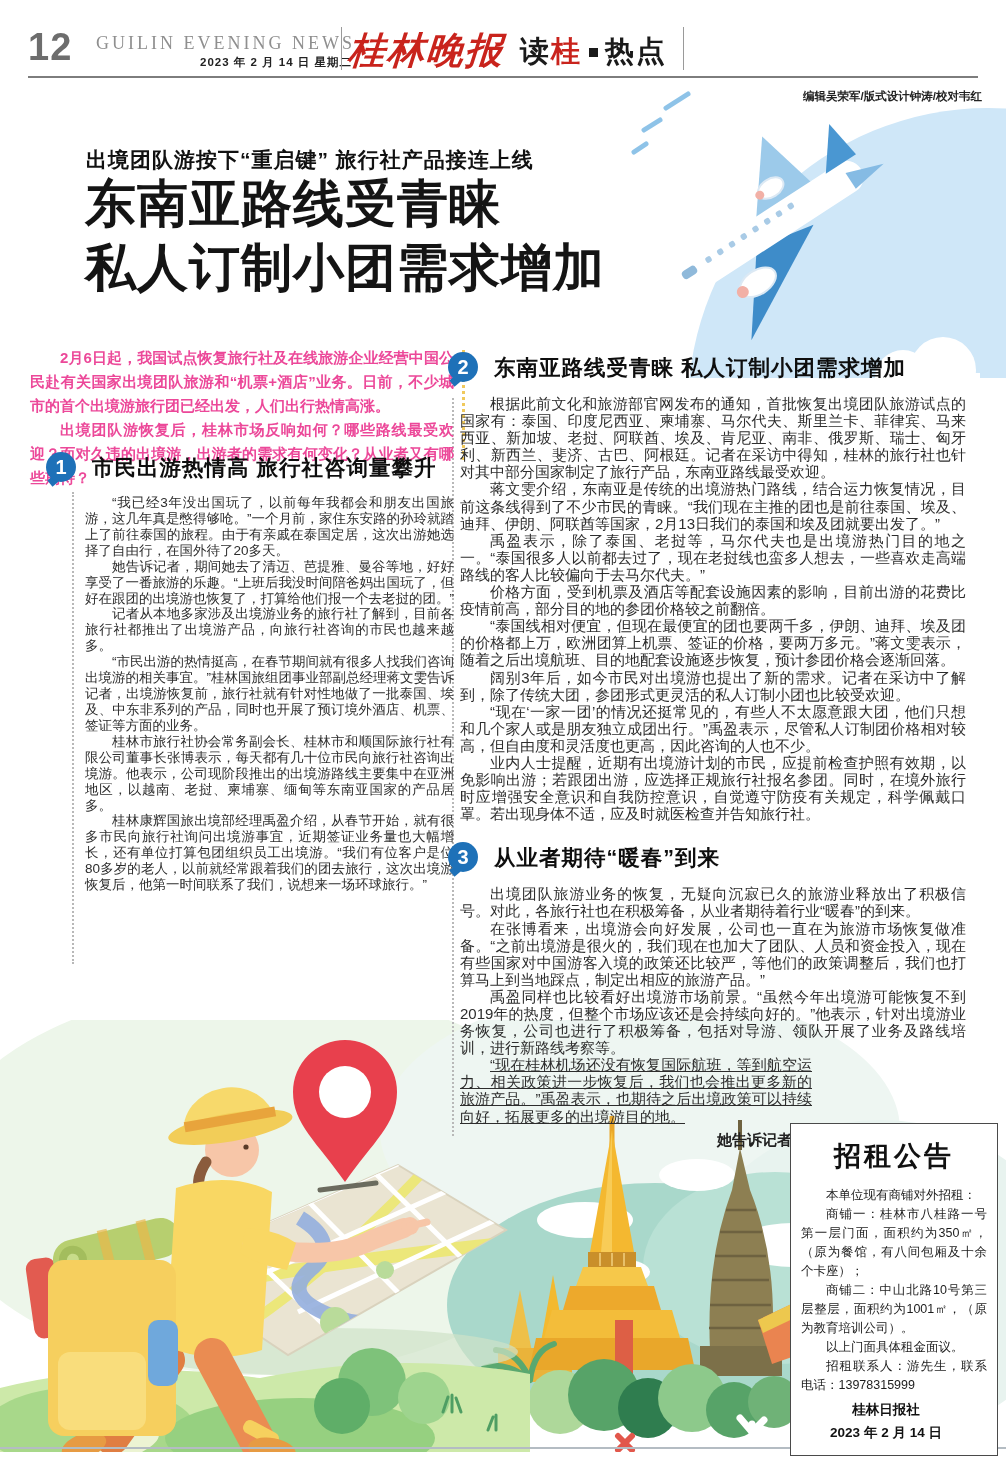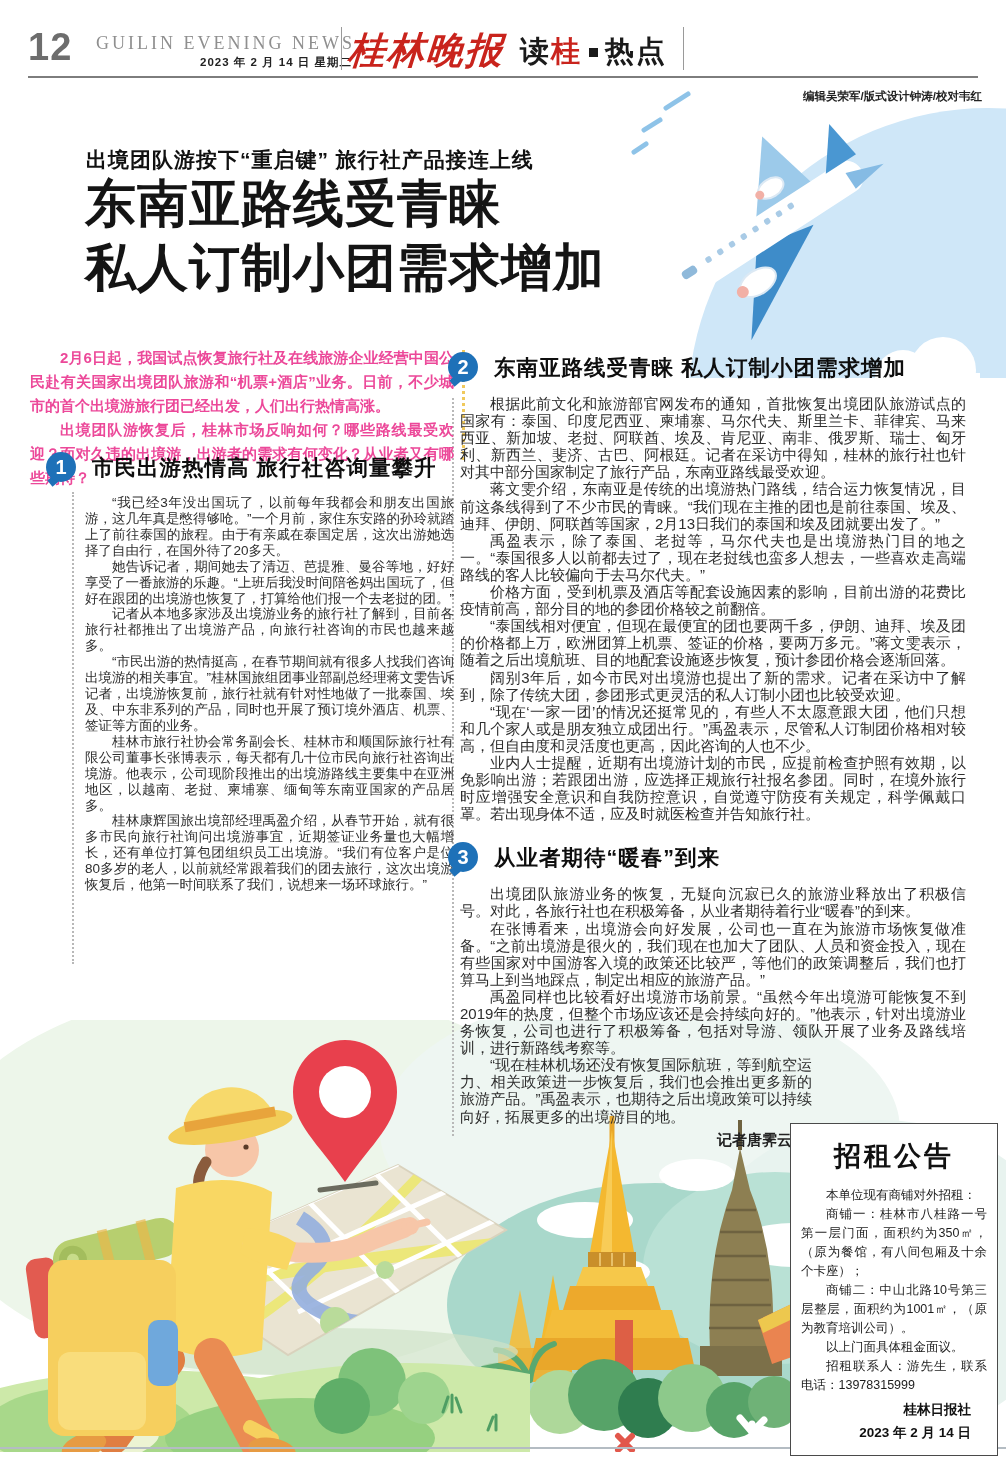--- a/index.html
+++ b/index.html
@@ -34,30 +34,30 @@
   .colR { position:absolute; left:448px; top:352px; width:518px; z-index:3; }
   .sec-head { display:flex; align-items:center; gap:16px; margin-bottom:13px; }
   .numc { position:relative; flex:0 0 30px; width:30px; height:30px; border-radius:50%; background:#1e71b8; color:#fff; font-size:20px; font-weight:bold; display:flex; align-items:center; justify-content:center; }
   .numc::after { content:""; position:absolute; left:3px; bottom:-3px; width:8px; height:8px; background:#1e71b8; transform:rotate(50deg); z-index:-1; }
   .sec-title { font-size:21.5px; font-weight:800; color:#0e0e0e; letter-spacing:1px; white-space:nowrap; }
   .colL .body { padding-left:39px; }
   .colL .body p { font-size:13.5px; line-height:1.18; color:#2d2d2d; text-indent:2em; text-align:justify; }
   .colR .body { padding-left:12px; }
   .colR .body p { font-size:15px; line-height:1.14; color:#2d2d2d; text-indent:2em; text-align:justify; }
   .colR .sec-head.third { margin-top:20px; }
-  .narrow { width:352px; }
+  .narrow { width:352px;text-decoration:underline; }
   .byline { width:340px; text-align:right; font-size:15px; font-weight:bold; color:#222; margin-top:6px; padding-right:8px; }
   .dotted-rule { position:absolute; border-left:2px dotted #b8b8b8; z-index:2; }
   .dr-left { left:72px; top:492px; height:472px; }
   .dr-right { left:452px; top:398px; height:738px; }
   
   .adbox { position:absolute; left:790px; top:1123px; width:208px; min-height:318px; background:#fff; border:1px solid #4a4a4a; z-index:6; padding:14px 10px 10px 10px; }
   .adbox .ad-title { text-align:center; font-size:27px; font-weight:900; color:#111; letter-spacing:3px; margin-bottom:12px; }
   .adbox p { font-size:12.5px; line-height:1.52; color:#1c1c1c; text-indent:2em; text-align:justify; }
-  .adbox .signer { text-align:right; padding-right:16px; font-size:13.5px; font-weight:bold; color:#111; line-height:1.7; margin-top:4px; }
+  .adbox .signer { text-align:center; padding-right:16px; font-size:13.5px; font-weight:bold; color:#111; line-height:1.7; margin-top:4px; }
   
   .illu-svg { position:absolute; left:0; top:1020px; z-index:0; }
   .foot-rule { position:absolute; left:0; top:1447px; width:1006px; height:2px; background:#b4bcc3; }
 </style>
 </head>
 <body>
 
 <div class="page">
 
   <div class="hdr-pagenum">12</div>
@@ -153,21 +153,21 @@
     </div>
     <div class="sec-head third">
       <div class="numc">3</div>
       <div class="sec-title">从业者期待“暖春”到来</div>
     </div>
     <div class="body">
       <p>出境团队旅游业务的恢复，无疑向沉寂已久的旅游业释放出了积极信号。对此，各旅行社也在积极筹备，从业者期待着行业“暖春”的到来。</p>
       <p>在张博看来，出境游会向好发展，公司也一直在为旅游市场恢复做准备。“之前出境游是很火的，我们现在也加大了团队、人员和资金投入，现在有些国家对中国游客入境的政策还比较严，等他们的政策调整后，我们也打算马上到当地踩点，制定出相应的旅游产品。”</p>
       <p>禹盈同样也比较看好出境游市场前景。“虽然今年出境游可能恢复不到2019年的热度，但整个市场应该还是会持续向好的。”他表示，针对出境游业务恢复，公司也进行了积极筹备，包括对导游、领队开展了业务及路线培训，进行新路线考察等。</p>
       <p class="narrow">“现在桂林机场还没有恢复国际航班，等到航空运力、相关政策进一步恢复后，我们也会推出更多新的旅游产品。”禹盈表示，也期待之后出境政策可以持续向好，拓展更多的出境游目的地。</p>
-      <div class="byline">记者唐霁云</div>
+      <div class="byline">她告诉记者</div>
     </div>
   </div>
 
   <svg class="illu-svg" width="1006" height="432" viewBox="0 0 1006 432">
 
     <ellipse cx="260" cy="160" rx="330" ry="195" fill="#edf6ea"></ellipse>
     <ellipse cx="640" cy="110" rx="260" ry="140" fill="#eef6f2"></ellipse>
     <ellipse cx="880" cy="260" rx="190" ry="160" fill="#e8f3ef"></ellipse>
 
     <g>

